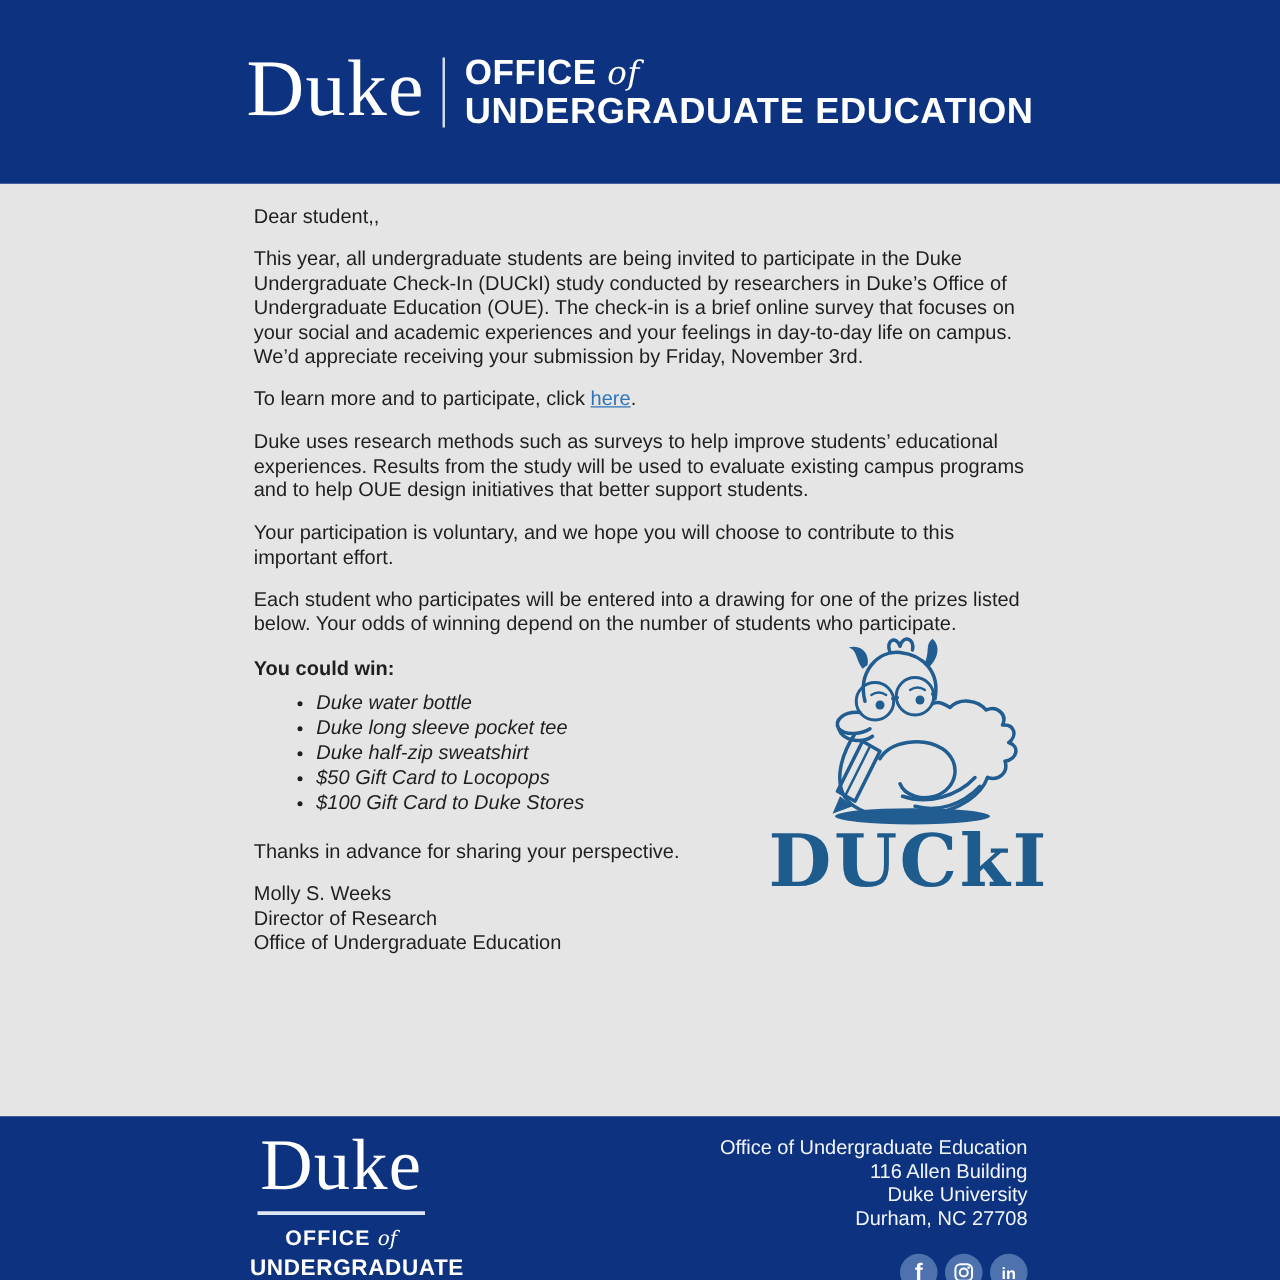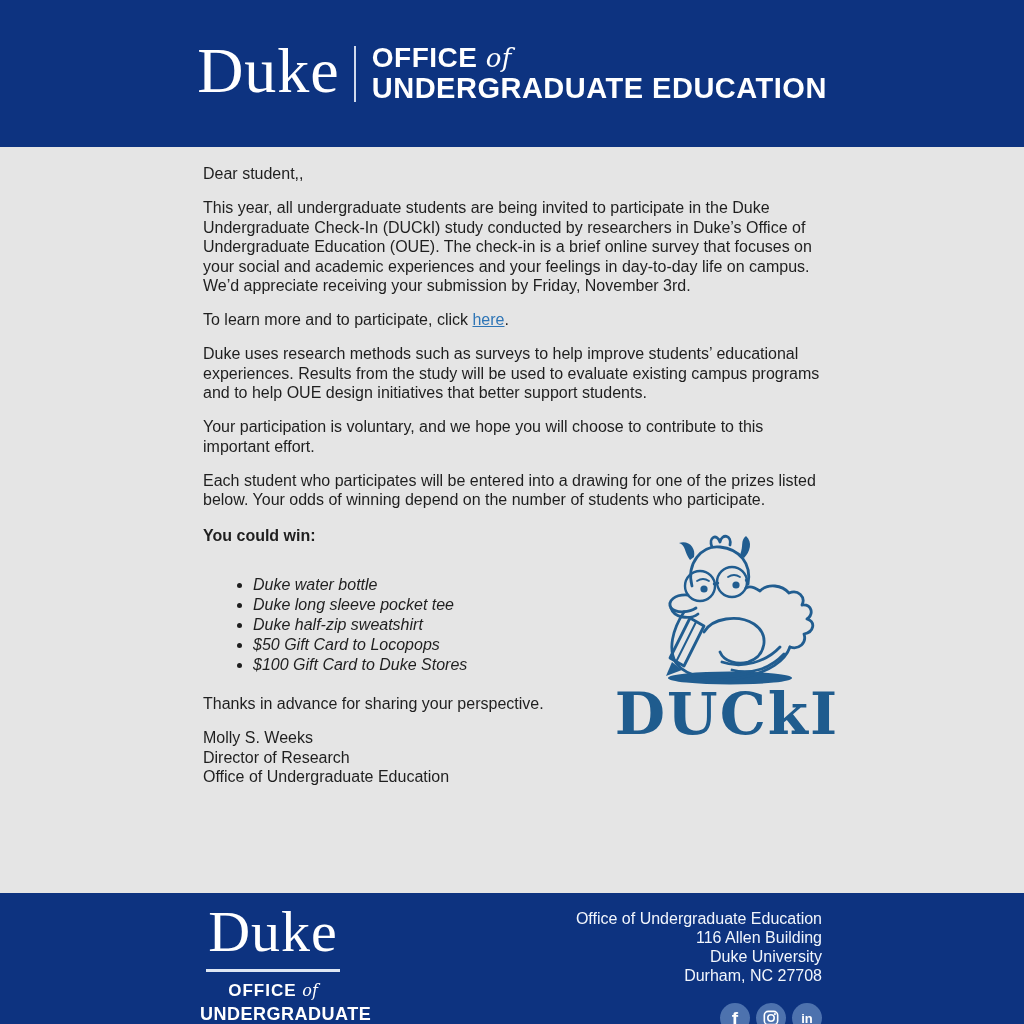--- a/index.html
+++ b/index.html
@@ -23,27 +23,27 @@
   .dept-block { color:#ffffff; }
   .dept-line1 { font-size:28px; font-weight:bold; letter-spacing:0.5px; line-height:28px; }
   .dept-line1 .of-italic { font-family:"DejaVu Serif", serif; font-weight:normal; font-style:italic; font-size:26px; }
   .dept-line2 { font-size:29px; font-weight:bold; letter-spacing:0.5px; line-height:30px; margin-top:1px; }
 
   
   .letter { position:absolute; left:203px; top:164px; width:622px; font-size:16px; line-height:19.5px; }
   .letter p { margin:0 0 14.5px 0; white-space:pre-line; }
   .cta-link { color:#2e75b6; text-decoration:underline; cursor:pointer; }
   .win-heading { font-weight:bold; margin:16px 0 0 0; }
-  ul.prizes { margin:30px 0 19px 0; padding-left:50px; font-style:italic; list-style:disc; }
+  ul.prizes { margin:8px 0 19px 0; padding-left:50px; font-style:italic; list-style:disc; }
   ul.prizes li { line-height:20px; }
   .sig-block { margin:0 0 15px 0; }
   .sig-block div { line-height:19.5px; }
 
   
-  .ducki { position:absolute; left:603px; top:532px; width:248px; text-align:center; }
+  .ducki { position:absolute; left:603px; top:507px; width:248px; text-align:center; }
   .ducki svg { display:block; margin:0 auto; }
   .ducki-wordmark {
     font-family:"DejaVu Serif", serif; font-weight:bold; font-size:58px;
     color:#1f5c8e; line-height:1; letter-spacing:2px; margin-top:0px;
   }
 
   
   .footer {
     position:absolute; top:893px; left:0; width:1024px; height:131px;
     background:#0d3380; color:#ffffff;

